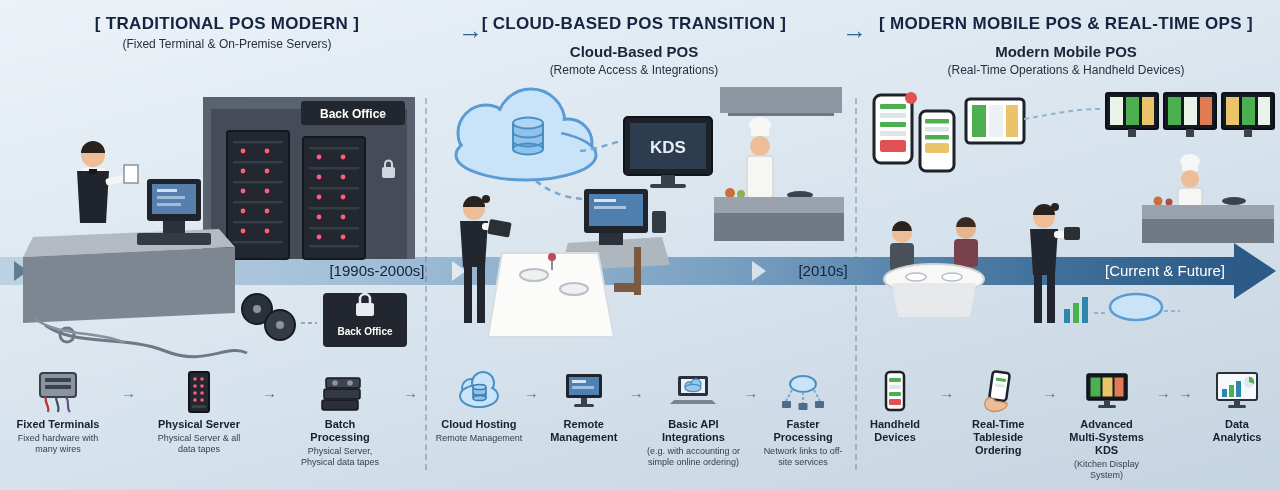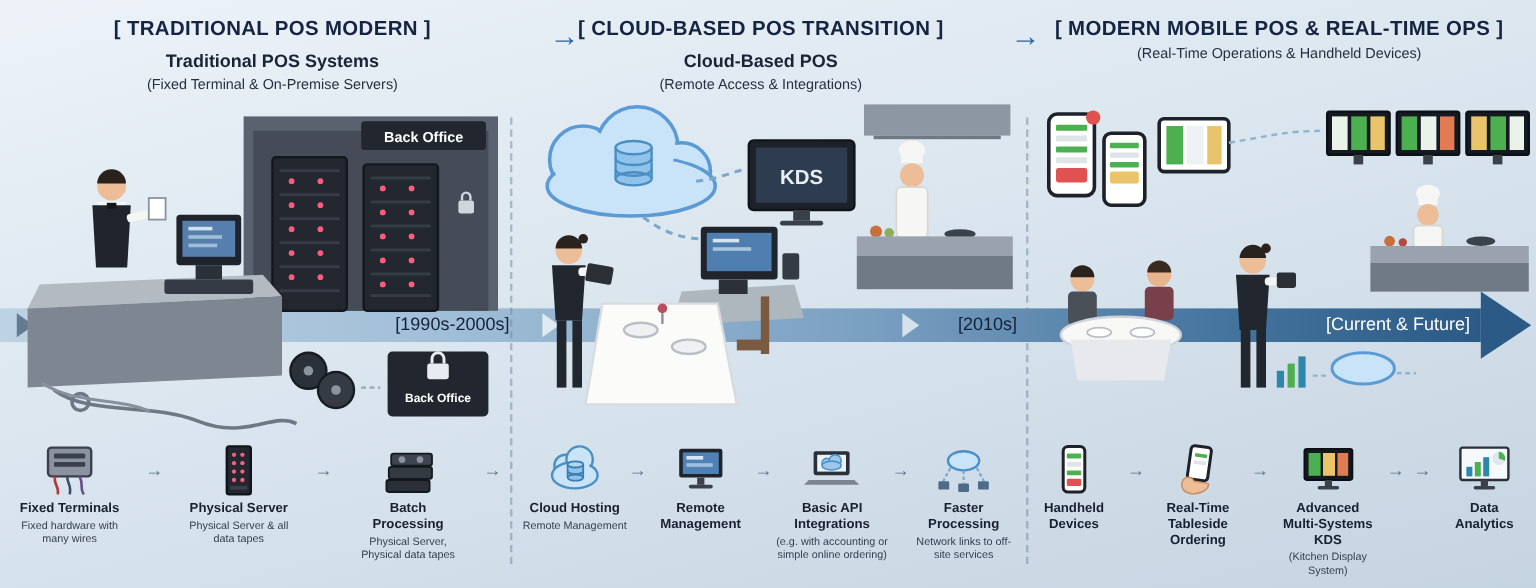--- a/index.html
+++ b/index.html
@@ -39,32 +39,32 @@
   .feat .d{font-size:9px;color:#333e4c;line-height:1.25;margin-top:2px}
   .farrow{font-size:15px;color:#5c718a;margin-top:18px;font-weight:bold;flex:0 0 auto}
 </style>
 </head>
 <body>
 
 <div id="canvas">
 
   <div class="phead" style="left:28px;width:398px">
     <div class="bracket">[ TRADITIONAL POS MODERN ]</div>
-    <div class="ptitle">Traditional POS Systems</div>
     <div class="psub">(Fixed Terminal &amp; On-Premise Servers)</div>
   </div>
   <div class="hdr-arrow" style="left:458px">→</div>
   <div class="phead" style="left:435px;width:398px">
     <div class="bracket">[ CLOUD-BASED POS TRANSITION ]</div>
     <div class="ptitle">Cloud-Based POS</div>
     <div class="psub">(Remote Access &amp; Integrations)</div>
   </div>
   <div class="hdr-arrow" style="left:842px">→</div>
   <div class="phead" style="left:860px;width:412px">
     <div class="bracket">[ MODERN MOBILE POS &amp; REAL-TIME OPS ]</div>
+    <div class="ptitle">Modern Mobile POS</div>
     <div class="psub">(Real-Time Operations &amp; Handheld Devices)</div>
   </div>
 
   <div class="band"></div>
   <div class="band-tip"></div>
   <div class="chev dark" style="left:14px"></div>
   <div class="chev" style="left:452px"></div>
   <div class="chev" style="left:752px"></div>
   <div class="band-label" style="left:318px;width:118px">[1990s-2000s]</div>
   <div class="band-label" style="left:783px;width:80px">[2010s]</div>

